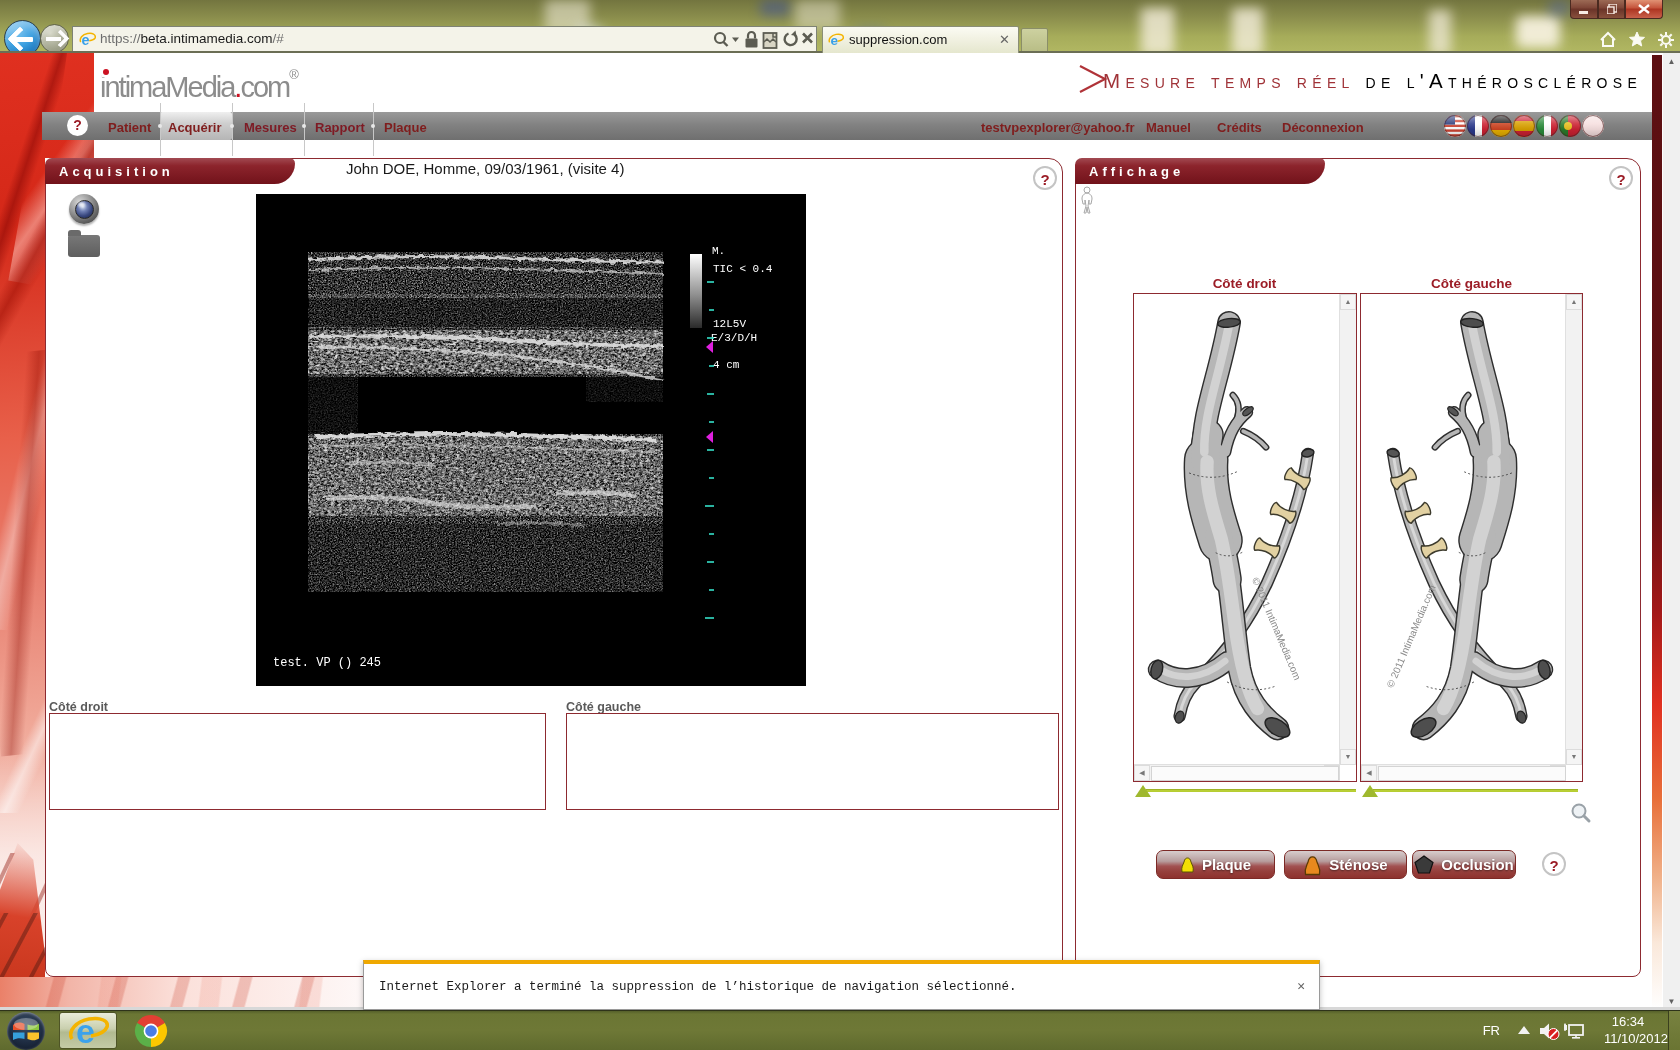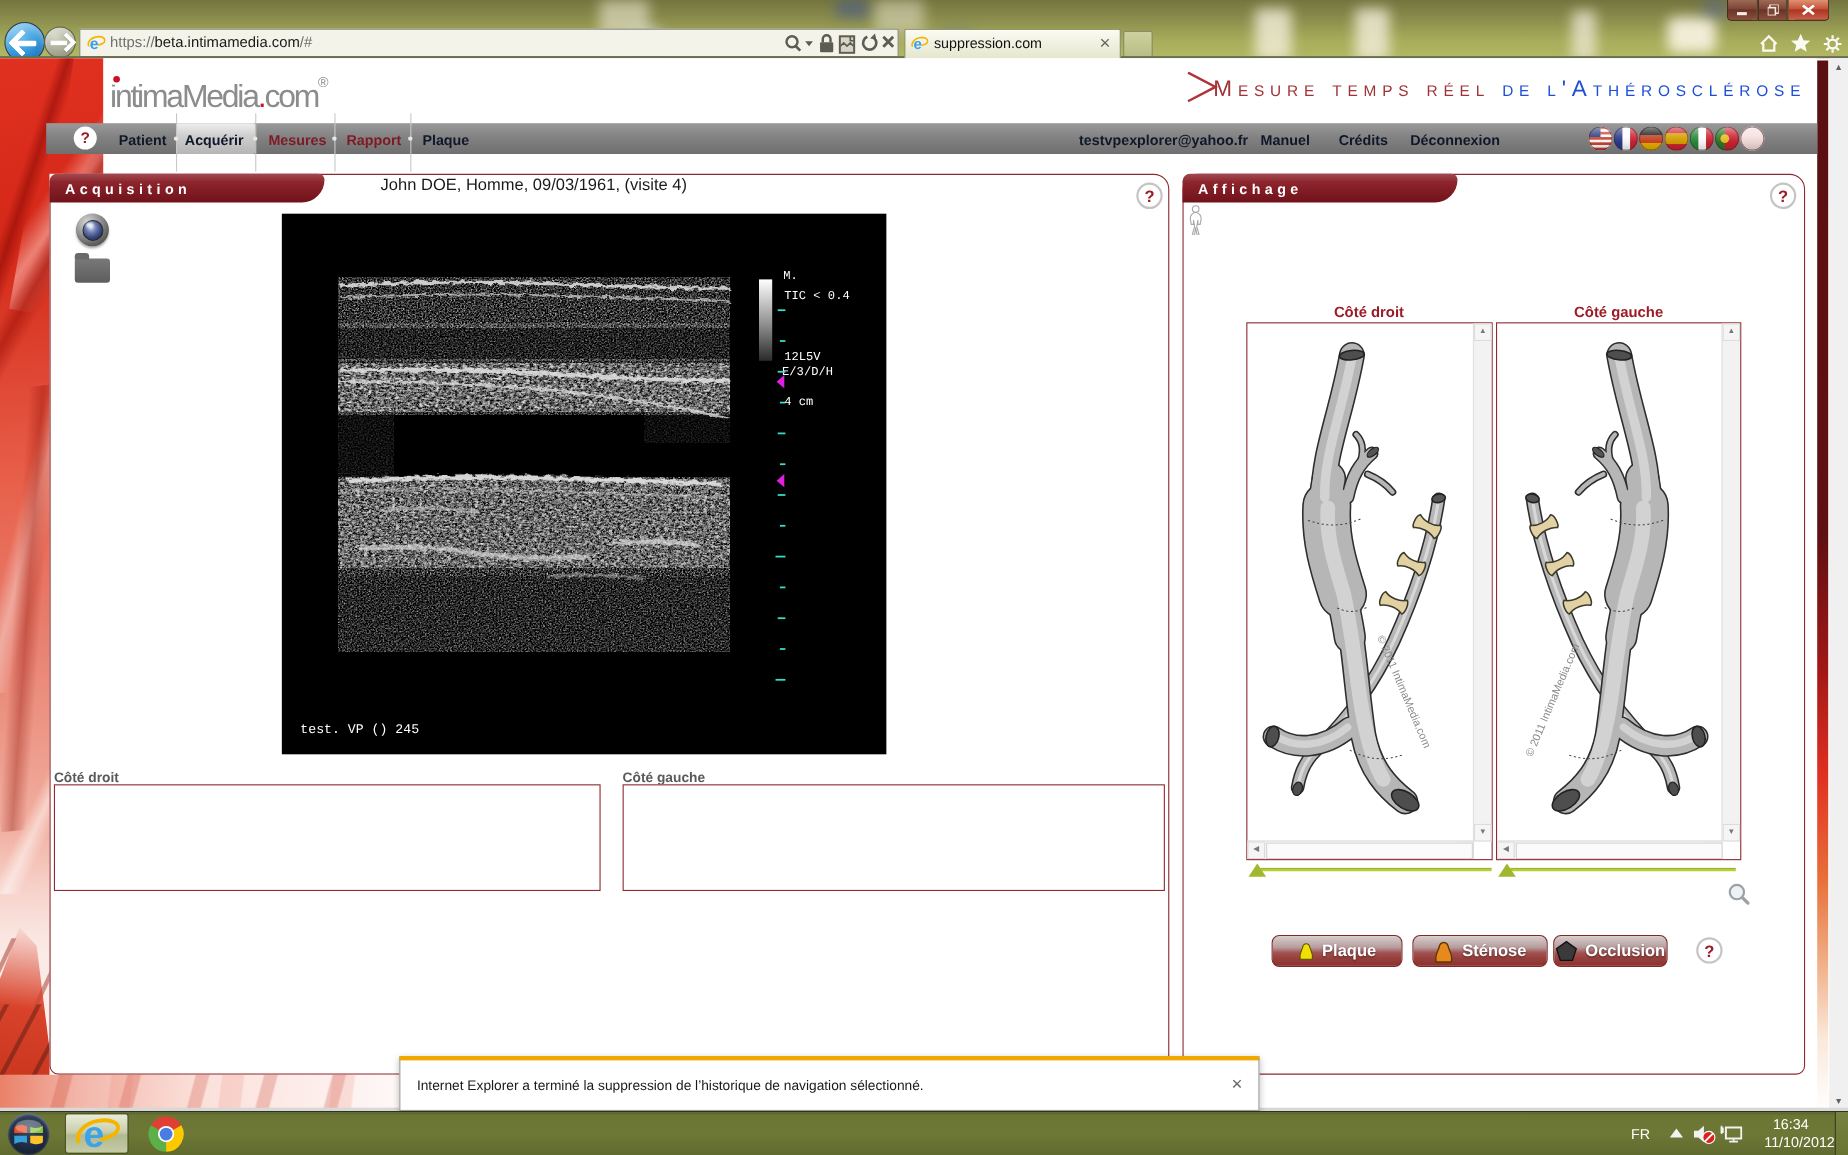--- a/index.html
+++ b/index.html
@@ -36,27 +36,27 @@
 #whitecover2{left:45px;top:105px;width:49px;height:852px;background:#fff;}
 #maroonstrip{left:1652px;top:2px;width:10px;height:955px;background:linear-gradient(180deg,#5c0f12 0%,#5e1012 45%,#a11818 58%,#e03020 68%,#e8703a 78%,#f0b088 86%,#fae8da 93%,#fff 100%);}
 #vscroll{left:1663px;top:0px;width:17px;height:957px;background:#f0f0f0;}
 .sarr{position:absolute;width:17px;height:17px;background:#f0f0f0;color:#606060;font-size:8px;text-align:center;line-height:17px;}
 
 #logo{left:100px;top:14px;font-size:29px;font-weight:normal;color:#8c8c8c;letter-spacing:-2px;}
 #logo .red{color:#cc1122;}
 #logodot{left:103px;top:16px;width:6px;height:6px;border-radius:50%;background:#cc1122;}
 #logocover{left:102px;top:15px;width:8px;height:9px;background:#fff;}
 #tagline{left:1103px;top:16px;width:545px;font-variant:small-caps;letter-spacing:5.3px;font-size:20.5px;font-weight:normal;color:#a03338;white-space:nowrap;}
-#tagline .gray{color:#1d4ed8;}
+#tagline .gray{color:#000000;}
 #tagchev{left:1078px;top:12px;width:30px;height:28px;}
 
 #navbar{left:42px;top:59px;width:1610px;height:28px;background:linear-gradient(180deg,#9a9a9a 0%,#828282 45%,#6f6f6f 100%);}
 .navsep{position:absolute;top:50px;width:1px;height:53px;background:#c8c8c8;}
 #acqsel{left:160px;top:59px;width:72px;height:28px;background:linear-gradient(180deg,#efefef 0%,#cfcfcf 40%,#b5b5b5 100%);border-radius:2px;}
-.navitem{position:absolute;top:67px;font-size:13px;font-weight:bold;color:#0f172a;}
+.navitem{position:absolute;top:67px;font-size:13px;font-weight:bold;color:#7f1d1d;}
 .navitem.red{color:#7e1a24;}
 .navdot{position:absolute;top:71px;width:4px;height:4px;border-radius:50%;background:#e8e8e8;}
 #qnav{left:67px;top:62px;width:21px;height:21px;border-radius:50%;background:#fff;color:#9b1c26;font-weight:bold;font-size:14px;text-align:center;line-height:21px;}
 
 .panel{position:absolute;background:#fff;border:1px solid #8d2a30;border-radius:14px 14px 8px 8px;box-sizing:border-box;}
 #panL{left:45px;top:105px;width:1018px;height:819px;}
 #panR{left:1075px;top:105px;width:566px;height:819px;}
 .ptab{position:absolute;height:26px;background:linear-gradient(180deg,#a24a52 0%,#8c242c 30%,#71121a 100%);border-radius:10px 8px 30px 0;color:#fff;font-weight:bold;font-size:13px;letter-spacing:4px;padding:6px 0 0 14px;box-sizing:border-box;}
 .qhelp{position:absolute;width:24px;height:24px;border-radius:50%;border:2px solid #c4c4c4;background:#fff;color:#9b1c26;font-weight:bold;font-size:15px;text-align:center;line-height:24px;box-sizing:border-box;}
 #flags{left:1444px;top:62px;display:flex;}
@@ -74,21 +74,21 @@
 
 .rlbl{position:absolute;font-size:13.5px;font-weight:bold;color:#9b1c26;}
 .abox{position:absolute;border:1px solid #8d2a30;background:#fff;box-sizing:border-box;overflow:hidden;}
 .sbV{position:absolute;right:0;top:0;width:16px;bottom:16px;background:#f2f2f2;border-left:1px solid #e0e0e0;}
 .sbH{position:absolute;left:0;bottom:0;height:16px;right:16px;background:#f2f2f2;border-top:1px solid #e0e0e0;}
 .sbtn{position:absolute;width:16px;height:16px;background:#f5f5f5;border:1px solid #dcdcdc;box-sizing:border-box;color:#777;font-size:7px;text-align:center;line-height:14px;}
 .slider{position:absolute;height:3px;background:linear-gradient(180deg,#8fa320 0%,#c2d83a 60%,#aec52c 100%);}
 .sthumb{position:absolute;width:0;height:0;border-left:8px solid transparent;border-right:8px solid transparent;border-bottom:12px solid #9fb82e;}
 .mbtn{position:absolute;height:29px;border-radius:7px;border:1px solid #7c2a26;background:linear-gradient(180deg,#d7cdcd 0%,#b79d9d 38%,#a25252 56%,#96403c 75%,#8e322e 100%);box-sizing:border-box;color:#fff;font-weight:bold;font-size:15px;display:flex;align-items:center;justify-content:center;text-shadow:0 1px 2px rgba(0,0,0,.5);}
 
-#notif{left:363px;top:907px;width:782px;height:50px;background:#fff;border:1px solid #9a9a9a;border-top:4px solid #efa800;box-sizing:border-box;box-shadow:0 2px 6px rgba(0,0,0,.25);font-size:12.5px;color:#1a1a1a;}
+#notif{left:363px;top:907px;width:957px;height:50px;background:#fff;border:1px solid #9a9a9a;border-top:4px solid #efa800;box-sizing:border-box;box-shadow:0 2px 6px rgba(0,0,0,.25);font-size:12.5px;color:#1a1a1a;font-family:Liberation Mono, monospace;}
 #notif .msg{position:absolute;left:15px;top:16px;}
 #notif .nx{position:absolute;right:14px;top:14px;color:#666;font-size:13px;}
 
 #taskbar{left:0;top:1010px;width:1680px;height:40px;background:linear-gradient(180deg,#55602a 0%,#6b7634 8%,#6e7836 50%,#5f6a2e 100%);border-top:1px solid #2e331a;box-sizing:border-box;}
 #orb{position:absolute;left:7px;top:1px;width:38px;height:38px;border-radius:50%;background:radial-gradient(circle at 50% 35%,#3a4e66 0%,#1e2c42 55%,#0c1420 100%);box-shadow:inset 0 1px 3px rgba(255,255,255,.5);}
 #iebtn{position:absolute;left:59px;top:1px;width:58px;height:37px;border-radius:3px;border:1px solid #4e5426;background:linear-gradient(180deg,#e9ecd9 0%,#c9cfae 45%,#b2ba90 55%,#c4cba6 100%);box-sizing:border-box;}
 #tray{position:absolute;right:0;top:0;height:40px;color:#fff;}
 </style>
 </head>
 <body>

